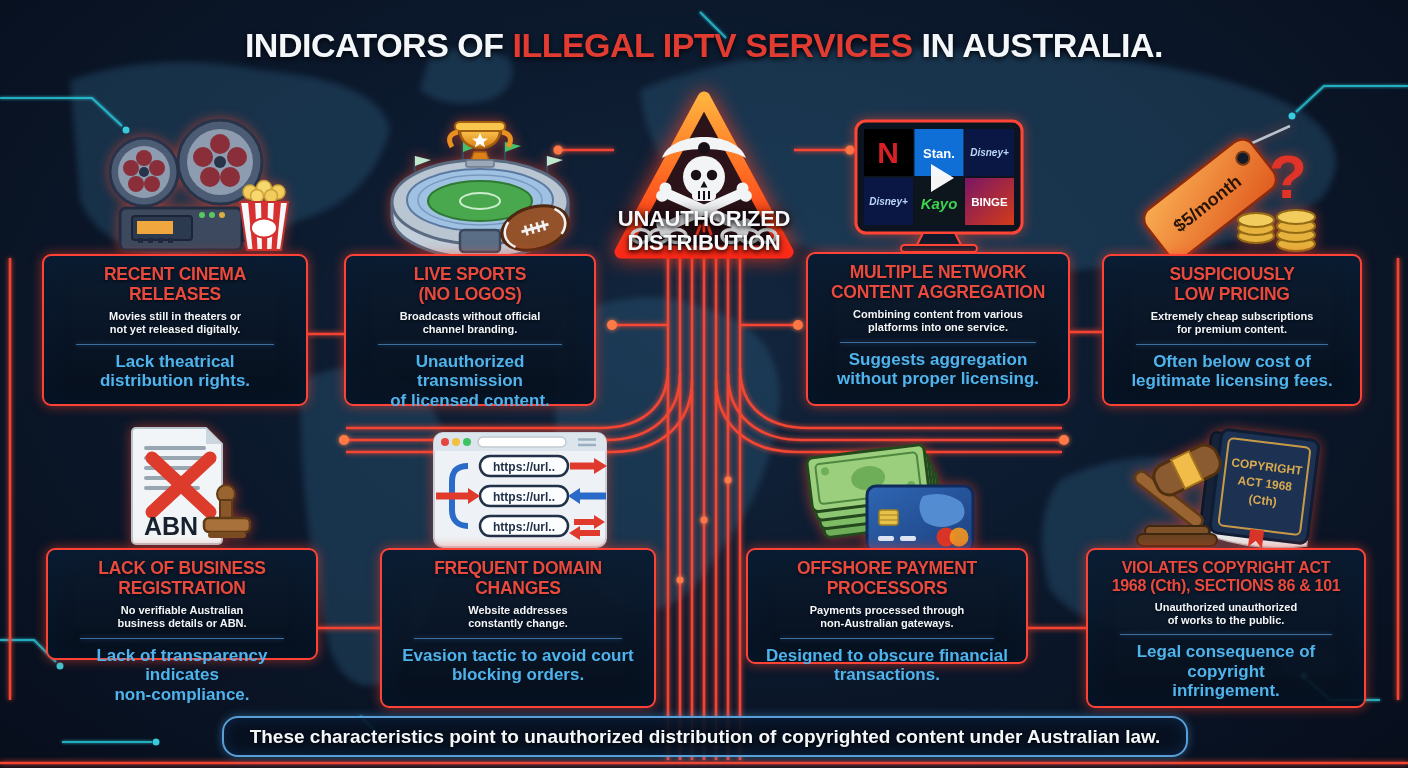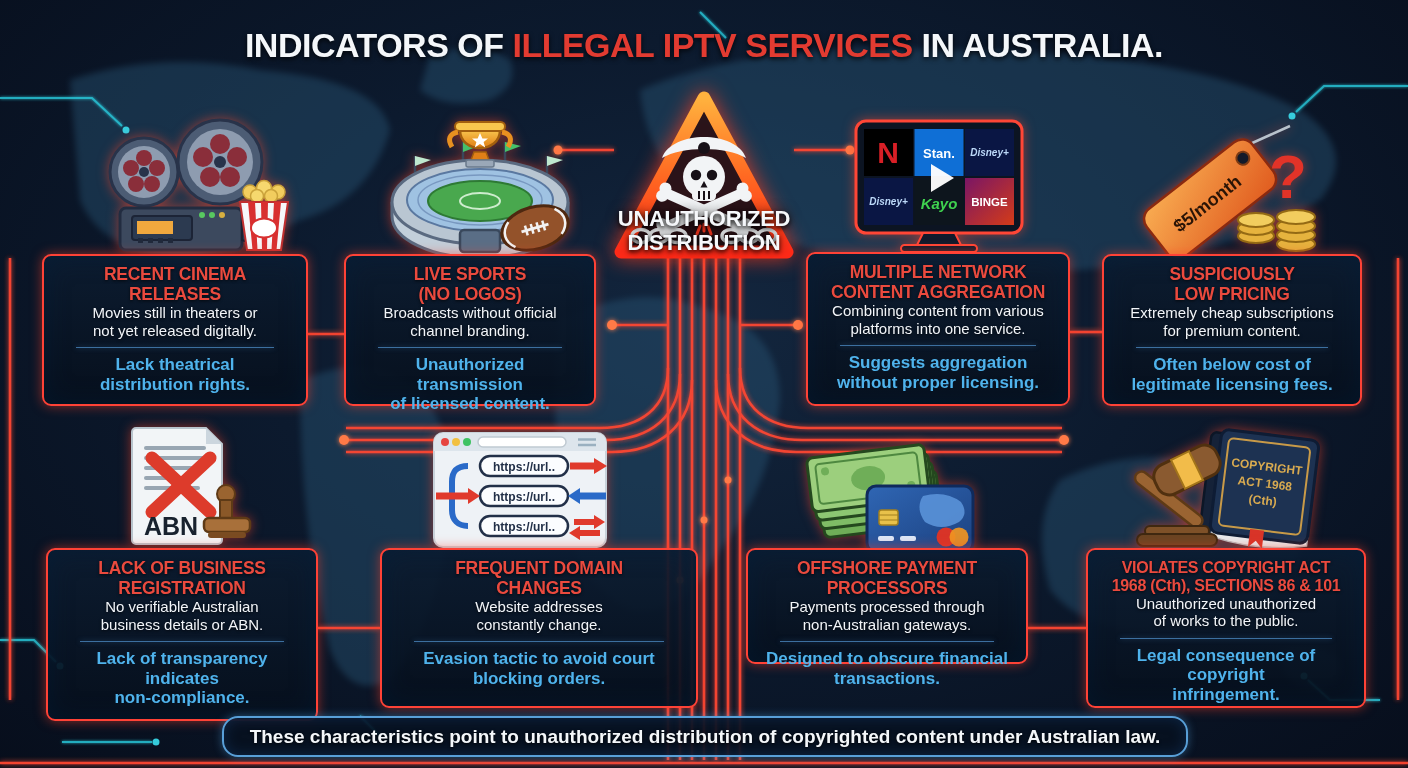--- a/index.html
+++ b/index.html
@@ -23,21 +23,21 @@
 
   
   .card {
     position:absolute; border:2px solid #ff4236; border-radius:9px;
     background: linear-gradient(180deg, rgba(12,28,48,.93) 0%, rgba(6,15,28,.93) 100%);
     box-shadow: 0 0 12px rgba(255,64,40,.55), inset 0 0 26px rgba(0,30,60,.45);
     padding:9px 16px 6px; text-align:center;
   }
   .card-title { color:#ea4a3e; font-weight:bold; font-size:17.5px; line-height:1.12; letter-spacing:-0.3px; text-shadow:0 1px 3px rgba(0,0,0,.7); }
   .card.small-head .card-title { font-size:16px; }
-  .card-body  { color:#f2f5f9; font-weight:normal; font-size:15px; line-height:1.16; text-shadow:0 1px 3px rgba(0,0,0,.7); }
+  .card-body  { color:#f2f5f9; font-weight:bold; font-size:11px; line-height:1.16; margin-top:6px; text-shadow:0 1px 3px rgba(0,0,0,.7); }
   .card-divider { height:1px; background:#3c6f9f; margin:8px 16px 7px; box-shadow:0 0 5px rgba(80,150,220,.5); }
   .card-note  { color:#4fb3ec; font-weight:bold; font-size:17px; line-height:1.15; }
 
   
   .warning-label {
     position:absolute; top:207px; left:574px; width:260px; text-align:center;
     color:#f6f8fb; font-size:22px; font-weight:bold; line-height:1.1; letter-spacing:-0.3px;
     text-shadow:0 2px 4px rgba(0,0,0,.9), 0 0 12px rgba(0,0,0,.7);
   }
 
@@ -493,31 +493,31 @@
   <div class="card" style="left:1102px;top:254px;width:260px;height:152px">
     <div class="card-title pre">SUSPICIOUSLY
 LOW PRICING</div>
     <div class="card-body pre">Extremely cheap subscriptions
 for premium content.</div>
     <div class="card-divider"></div>
     <div class="card-note pre">Often below cost of
 legitimate licensing fees.</div>
   </div>
 
-  <div class="card" style="left:46px;top:548px;width:272px;height:173px">
+  <div class="card" style="left:46px;top:548px;width:272px;height:112px">
     <div class="card-title pre">LACK OF BUSINESS
 REGISTRATION</div>
     <div class="card-body pre">No verifiable Australian
 business details or ABN.</div>
     <div class="card-divider"></div>
     <div class="card-note pre">Lack of transparency indicates
 non-compliance.</div>
   </div>
 
-  <div class="card" style="left:380px;top:548px;width:318px;height:160px">
+  <div class="card" style="left:380px;top:548px;width:276px;height:160px">
     <div class="card-title pre">FREQUENT DOMAIN
 CHANGES</div>
     <div class="card-body pre">Website addresses
 constantly change.</div>
     <div class="card-divider"></div>
     <div class="card-note pre">Evasion tactic to avoid court
 blocking orders.</div>
   </div>
 
   <div class="card" style="left:746px;top:548px;width:282px;height:116px">

